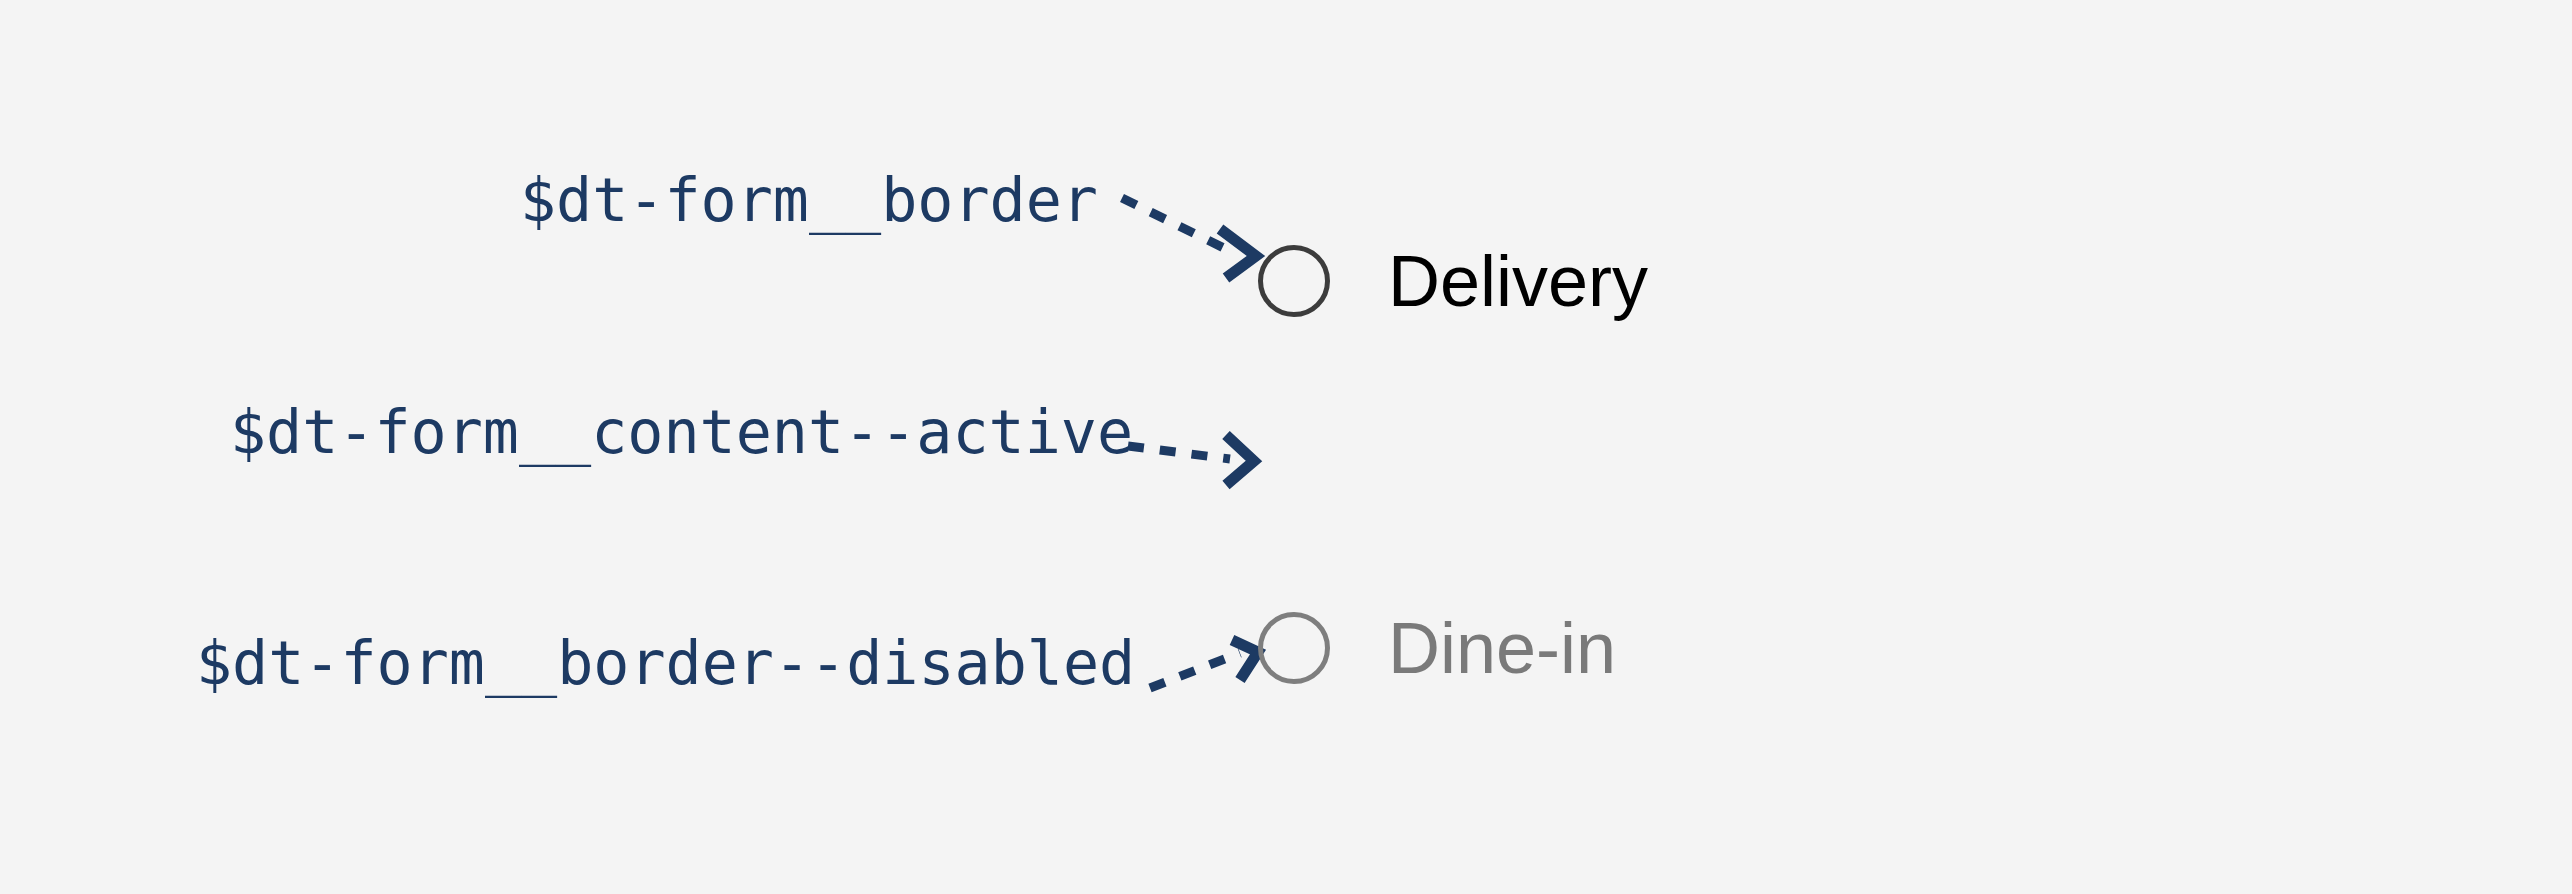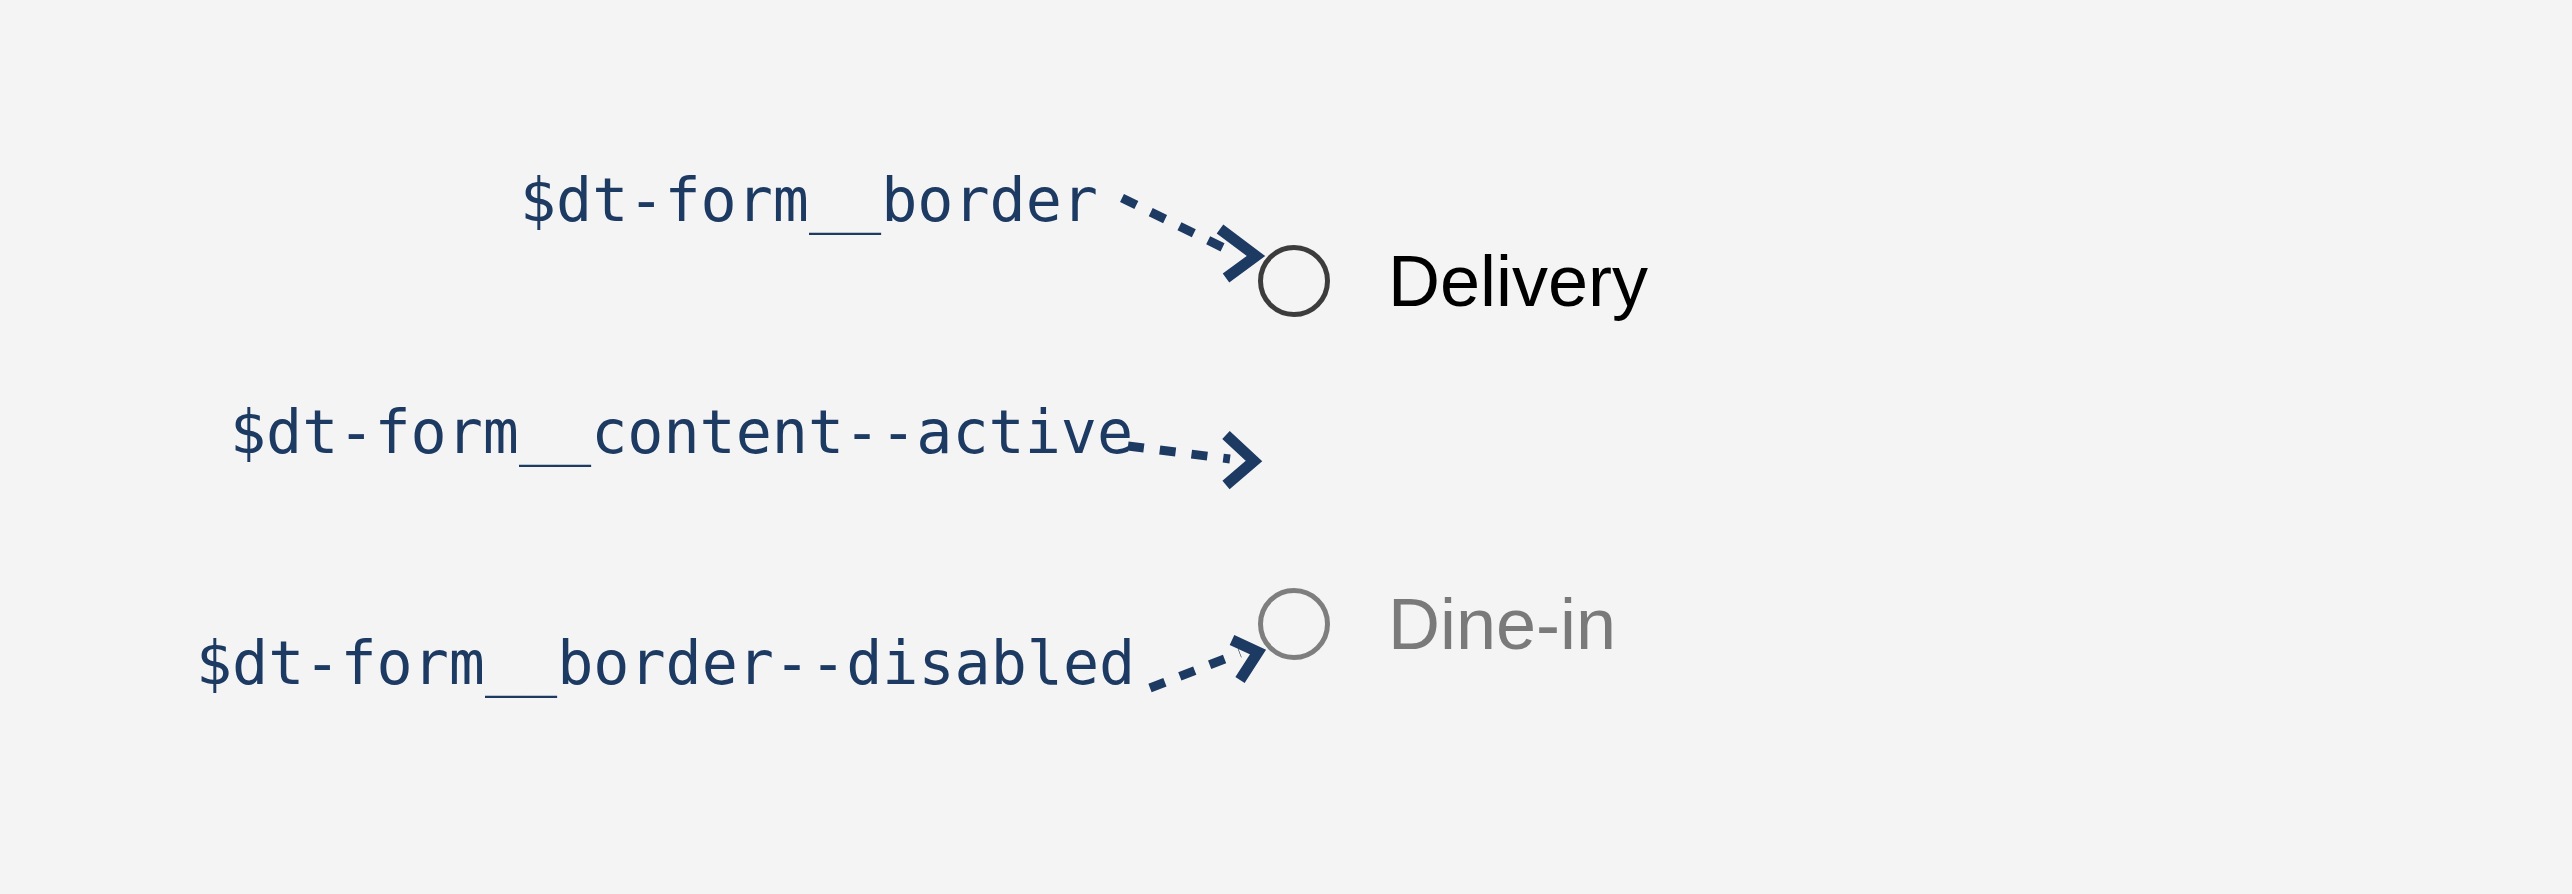--- a/index.html
+++ b/index.html
@@ -44,21 +44,21 @@
 
   
   .radio-row {
     position: absolute;
     display: flex;
     align-items: center;
     left: 1258px;
   }
   #row-0 { top: 245px; }
   #row-1 { top: 427px; }
-  #row-2 { top: 588px; }
+  #row-2 { top: 612px; }
 
   .radio-mark {
     position: relative;
     width: 72px;
     height: 72px;
     border-radius: 50%;
     box-sizing: border-box;
     background: transparent;
     flex: 0 0 auto;
   }

